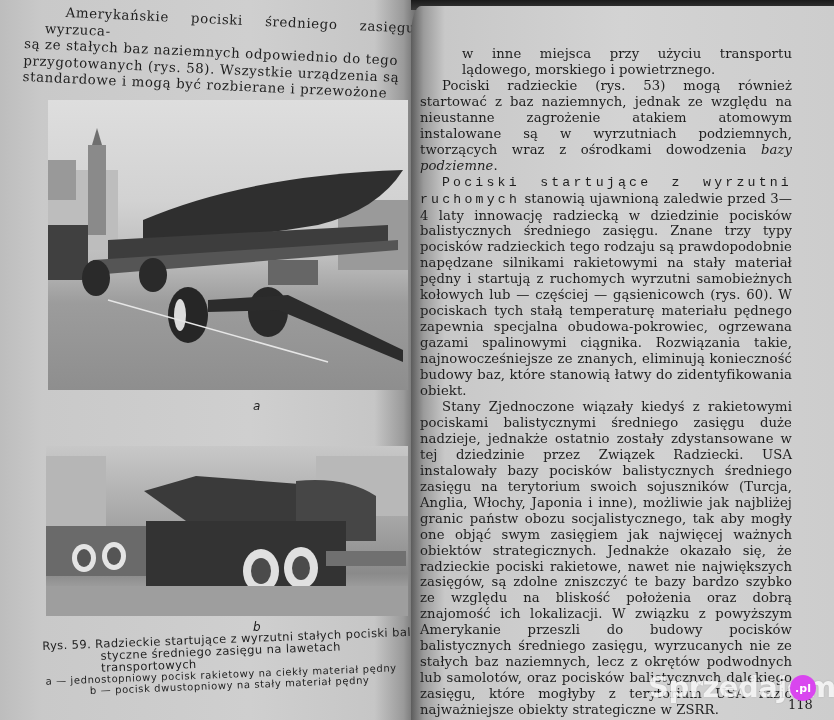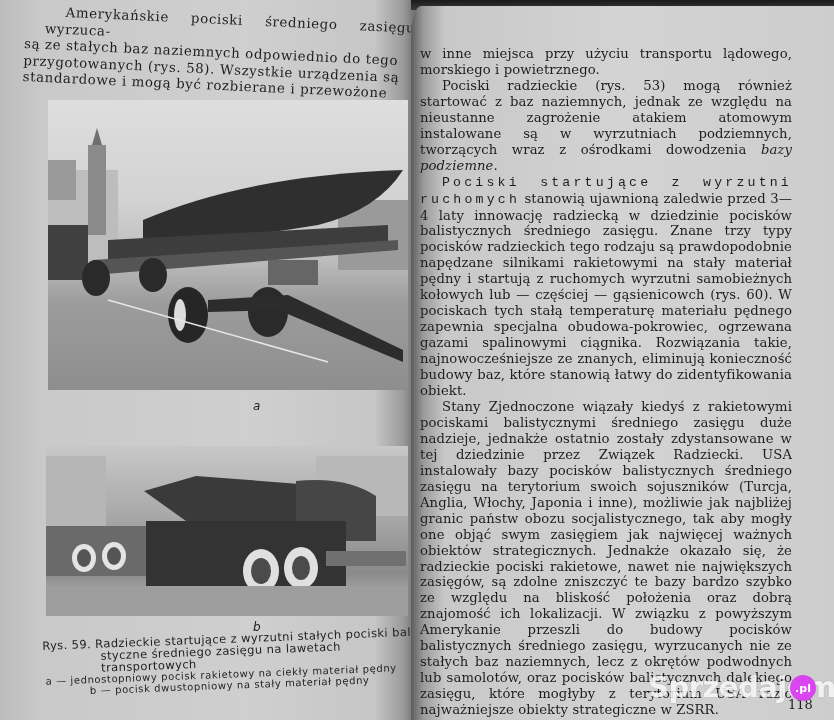--- a/index.html
+++ b/index.html
@@ -54,21 +54,21 @@
   .caption .title-cont { padding-left: 60px; letter-spacing: 0.4px; }
   .caption .item { font-size: 10px; line-height: 11px; letter-spacing: 0.6px; }
   .caption .item-a { padding-left: 4px; }
   .caption .item-b { padding-left: 48px; }
   .right-text {
     position: absolute; left: 420px; top: 46px; width: 372px;
     font-size: 13.2px; line-height: 15.95px; text-align: justify;
     letter-spacing: 0.1px;
   }
   .right-text p { margin: 0; text-indent: 22px; }
-  .right-text p.first { text-indent: 0; }
+  .right-text p.first { text-indent: 0; margin-left: 42px; }
   .spaced { letter-spacing: 3.2px; font-family: Liberation Mono, monospace; }
   .bold { font-weight: bold; }
   .page-number {
     position: absolute; left: 788px; top: 697px; font-size: 13px;
   }
   .watermark {
     position: absolute; left: 648px; top: 670px;
     font-family: "DejaVu Sans", sans-serif; font-weight: bold; font-size: 29px;
     color: rgba(255,255,255,0.82); letter-spacing: -0.5px;
     text-shadow: 0 0 2px rgba(0,0,0,0.15);

